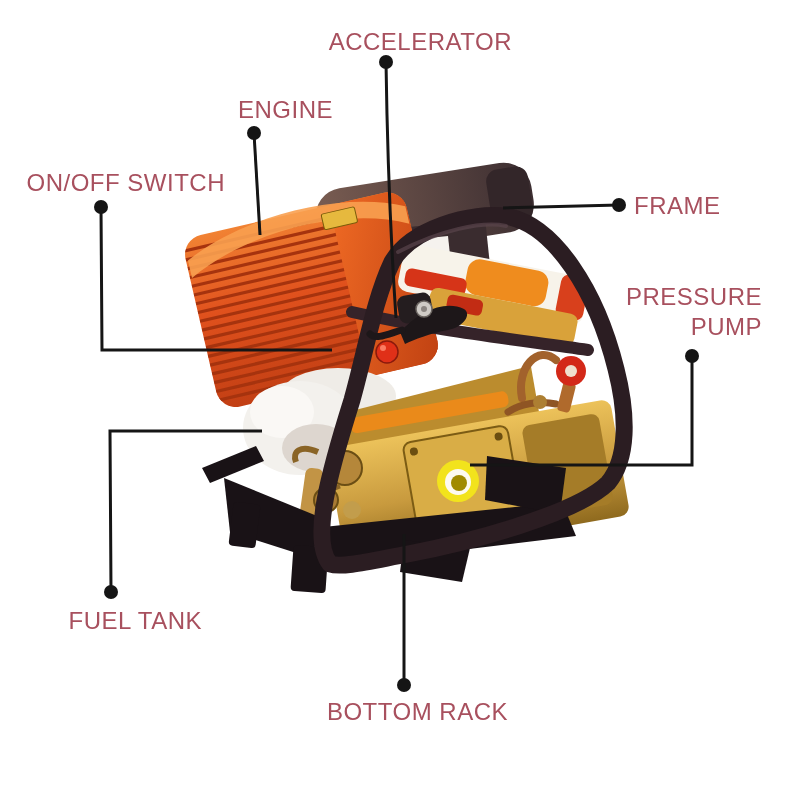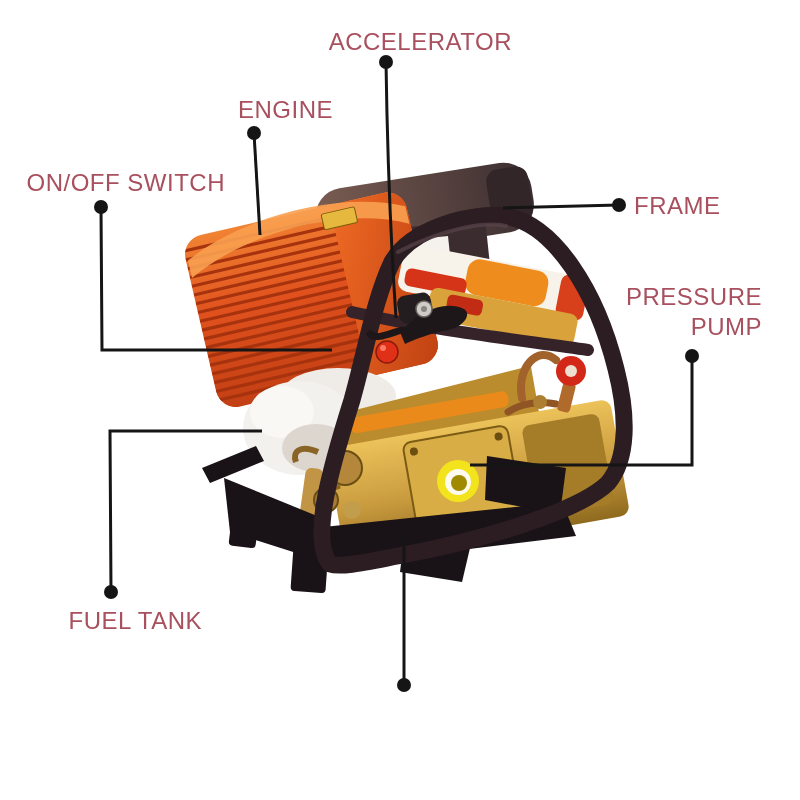--- a/index.html
+++ b/index.html
@@ -196,14 +196,15 @@
   <div class="part-label" style="left:173px;top:95px;width:160px;">ENGINE</div>
 
   <div class="part-label left" style="left:634px;top:191px;width:140px;">FRAME</div>
 
   <div class="part-label" style="left:5px;top:168px;width:220px;">ON/OFF SWITCH</div>
 
   <div class="part-label wrap" style="left:622px;top:282px;width:140px;line-height:30px;">PRESSURE PUMP</div>
 
   <div class="part-label" style="left:22px;top:606px;width:180px;">FUEL TANK</div>
 
+  <div class="part-label" style="left:288px;top:697px;width:220px;">BOTTOM RACK</div>
 
 </div>
 
 </body></html>

